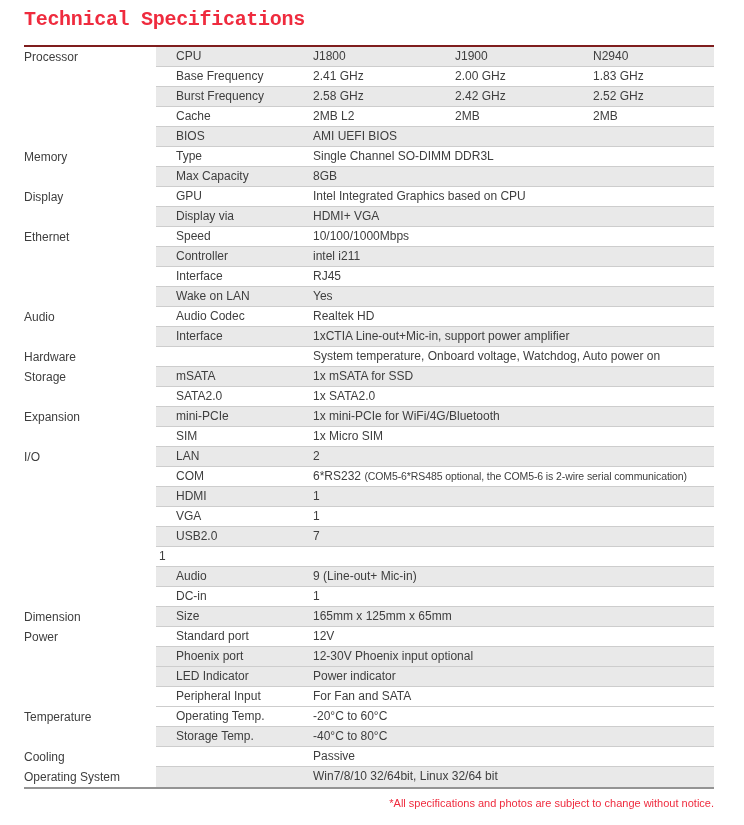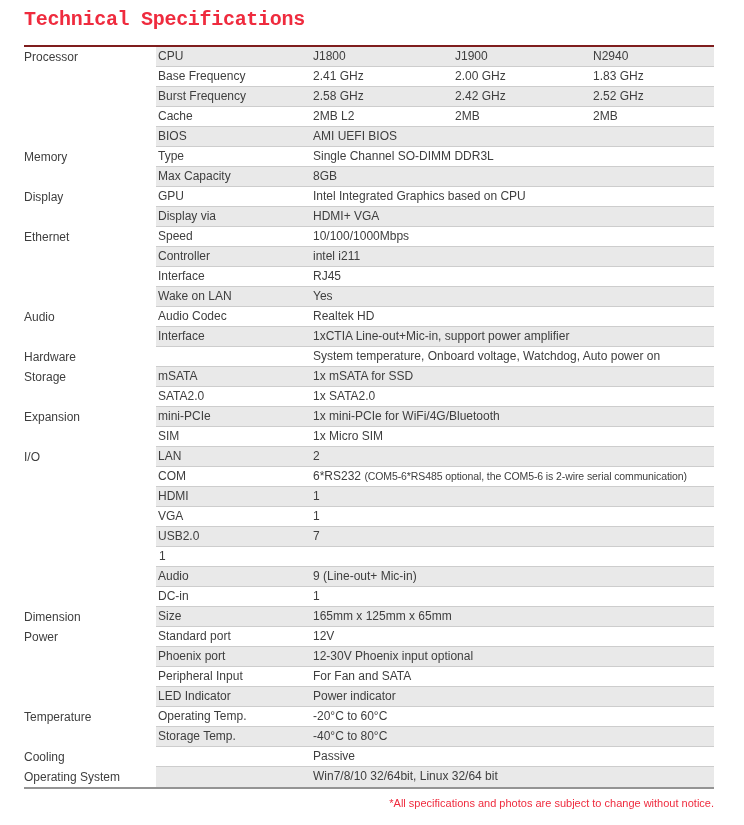--- a/index.html
+++ b/index.html
@@ -53,21 +53,21 @@
     line-height: 19px;
     white-space: nowrap;
     overflow: hidden;
   }
   .spec-row:last-child .row-body { border-bottom: none; }
   .spec-row.shade .row-body { background: #e9e9e9; }
   .attr-cell {
     width: 154px;
     flex: 0 0 154px;
     box-sizing: border-box;
-    padding-left: 2px;
+    padding-left: 20px;
     overflow: hidden;
   }
   .value-area {
     flex: 1 1 auto;
     display: flex;
     padding-left: 3px;
     overflow: hidden;
   }
   .value-cell { overflow: hidden; }
   .value-cell.c0 { width: 142px; flex: 0 0 142px; }
@@ -371,35 +371,35 @@
       </div>
       <div class="spec-row shade">
         <div class="cat-cell"></div>
         <div class="row-body">
           <div class="attr-cell">Phoenix port</div>
           <div class="value-area">
             <div class="value-cell single"><span>12-30V Phoenix input optional</span></div>
           </div>
         </div>
       </div>
+      <div class="spec-row shade">
+        <div class="cat-cell"></div>
+        <div class="row-body">
+          <div class="attr-cell">LED Indicator</div>
+          <div class="value-area">
+            <div class="value-cell single"><span>Power indicator</span></div>
+          </div>
+        </div>
+      </div>
       <div class="spec-row">
         <div class="cat-cell"></div>
         <div class="row-body">
           <div class="attr-cell">Peripheral Input</div>
           <div class="value-area">
             <div class="value-cell single"><span>For Fan and SATA</span></div>
-          </div>
-        </div>
-      </div>
-      <div class="spec-row shade">
-        <div class="cat-cell"></div>
-        <div class="row-body">
-          <div class="attr-cell">LED Indicator</div>
-          <div class="value-area">
-            <div class="value-cell single"><span>Power indicator</span></div>
           </div>
         </div>
       </div>
       <div class="spec-row">
         <div class="cat-cell">Temperature</div>
         <div class="row-body">
           <div class="attr-cell">Operating Temp.</div>
           <div class="value-area">
             <div class="value-cell single"><span>-20°C to 60°C</span></div>
           </div>

